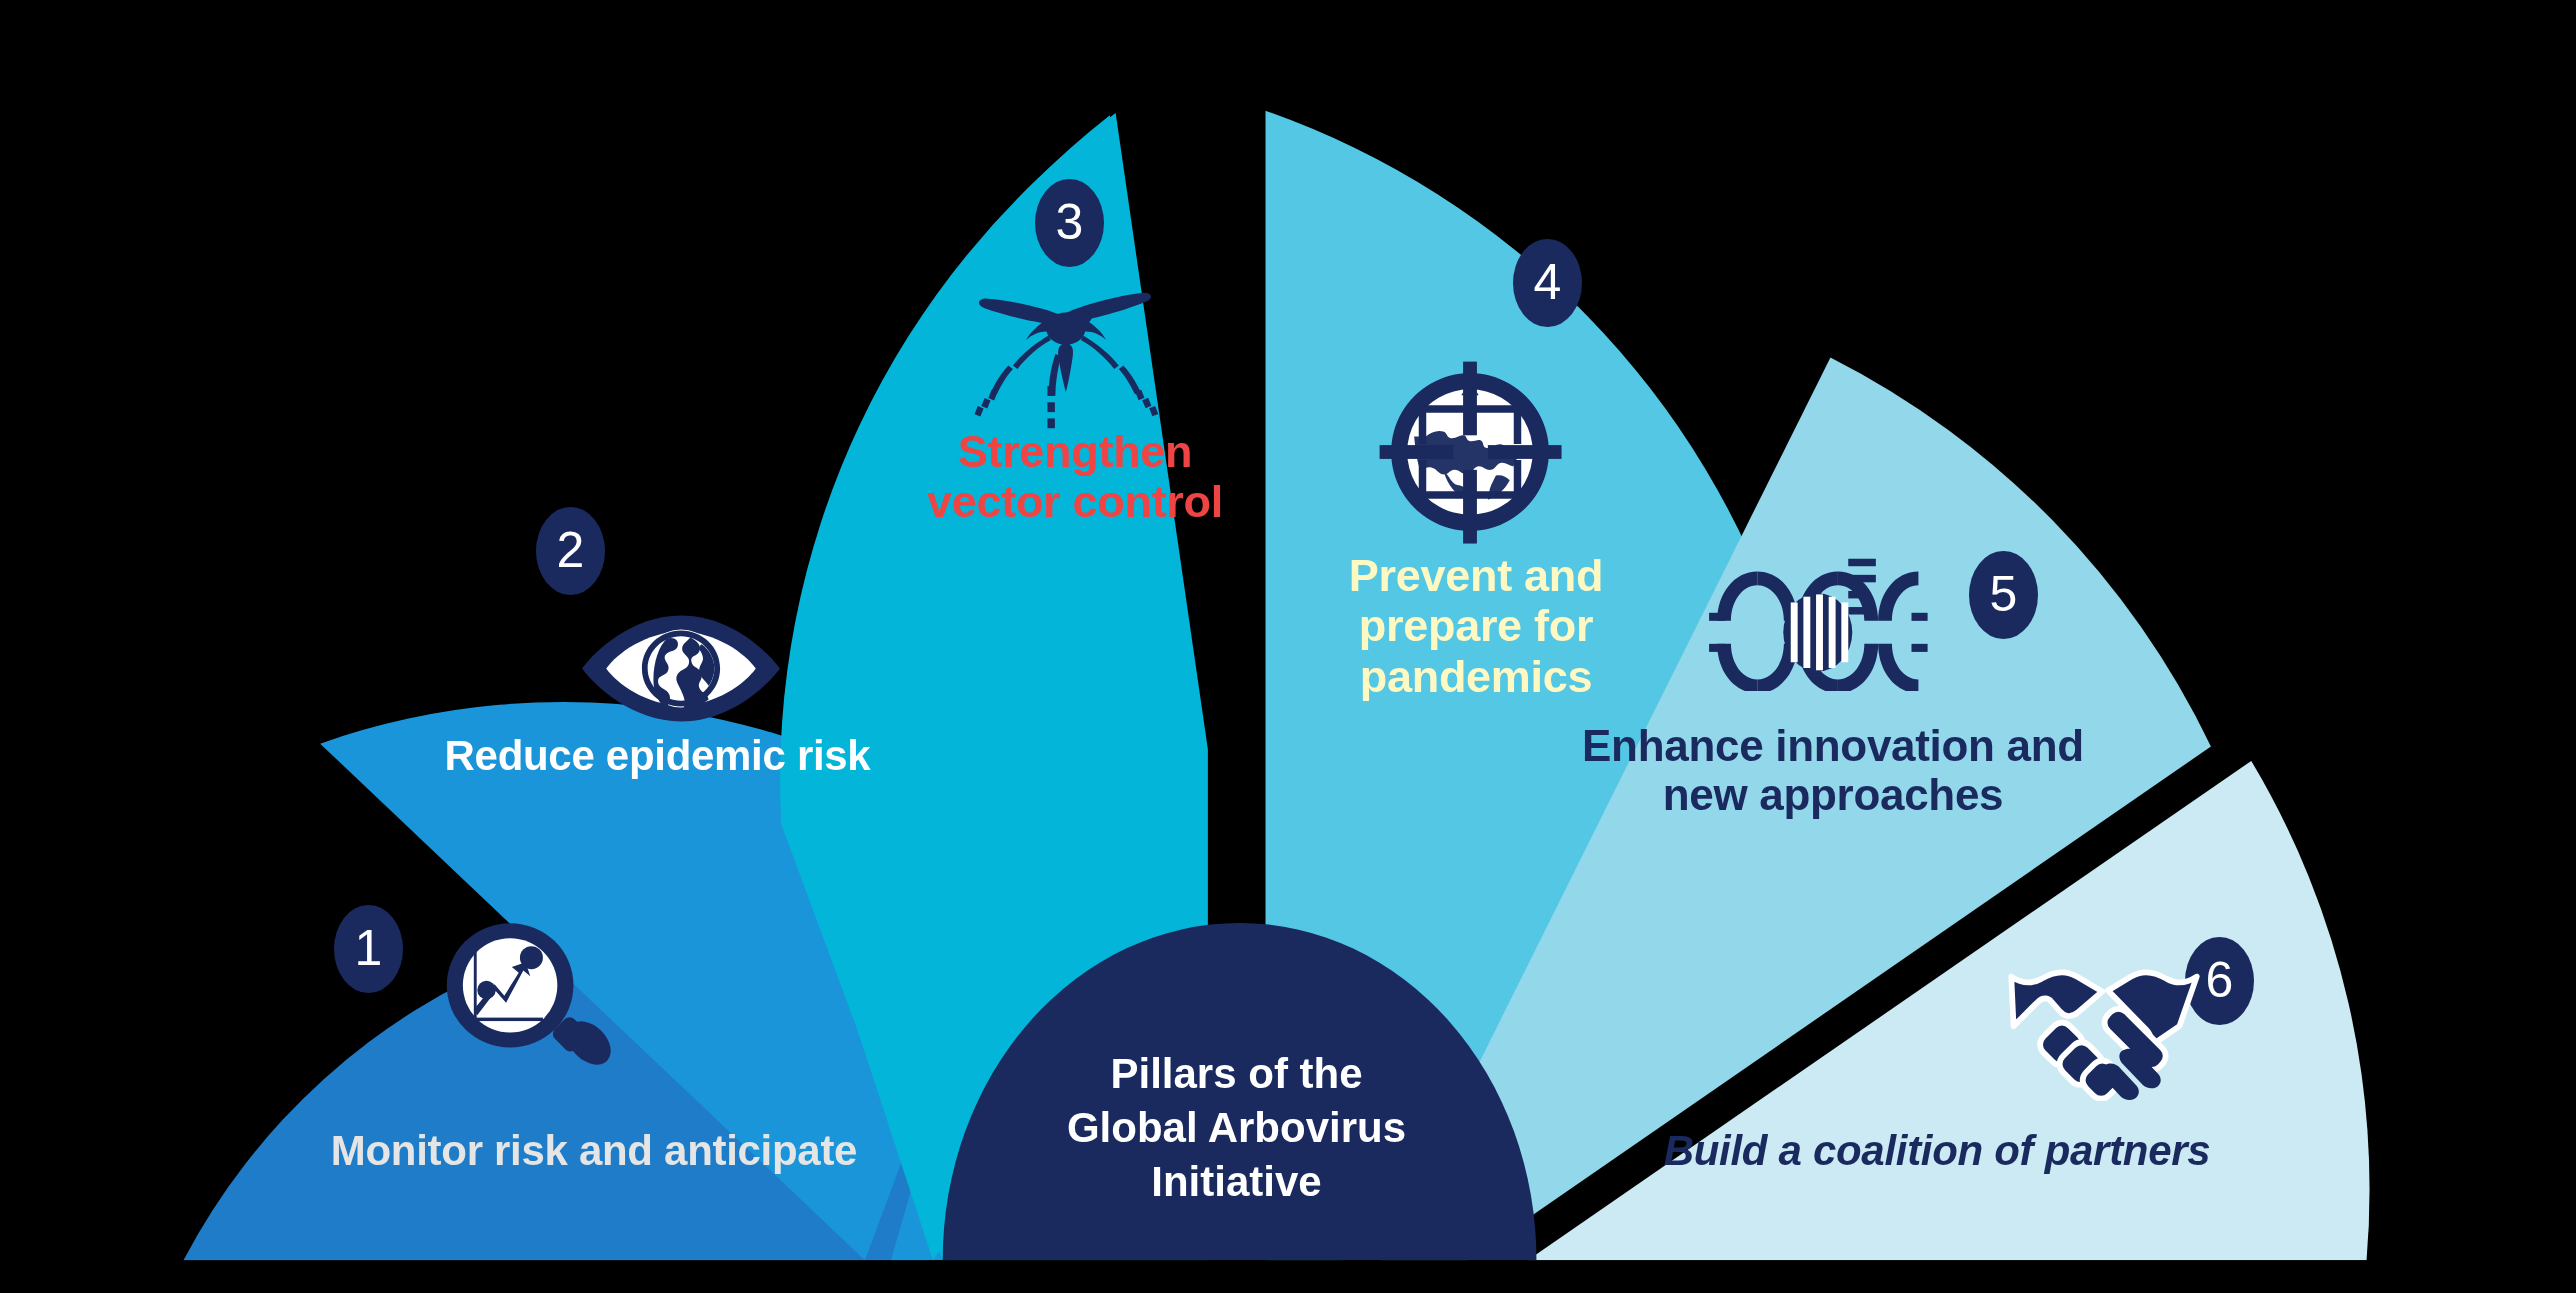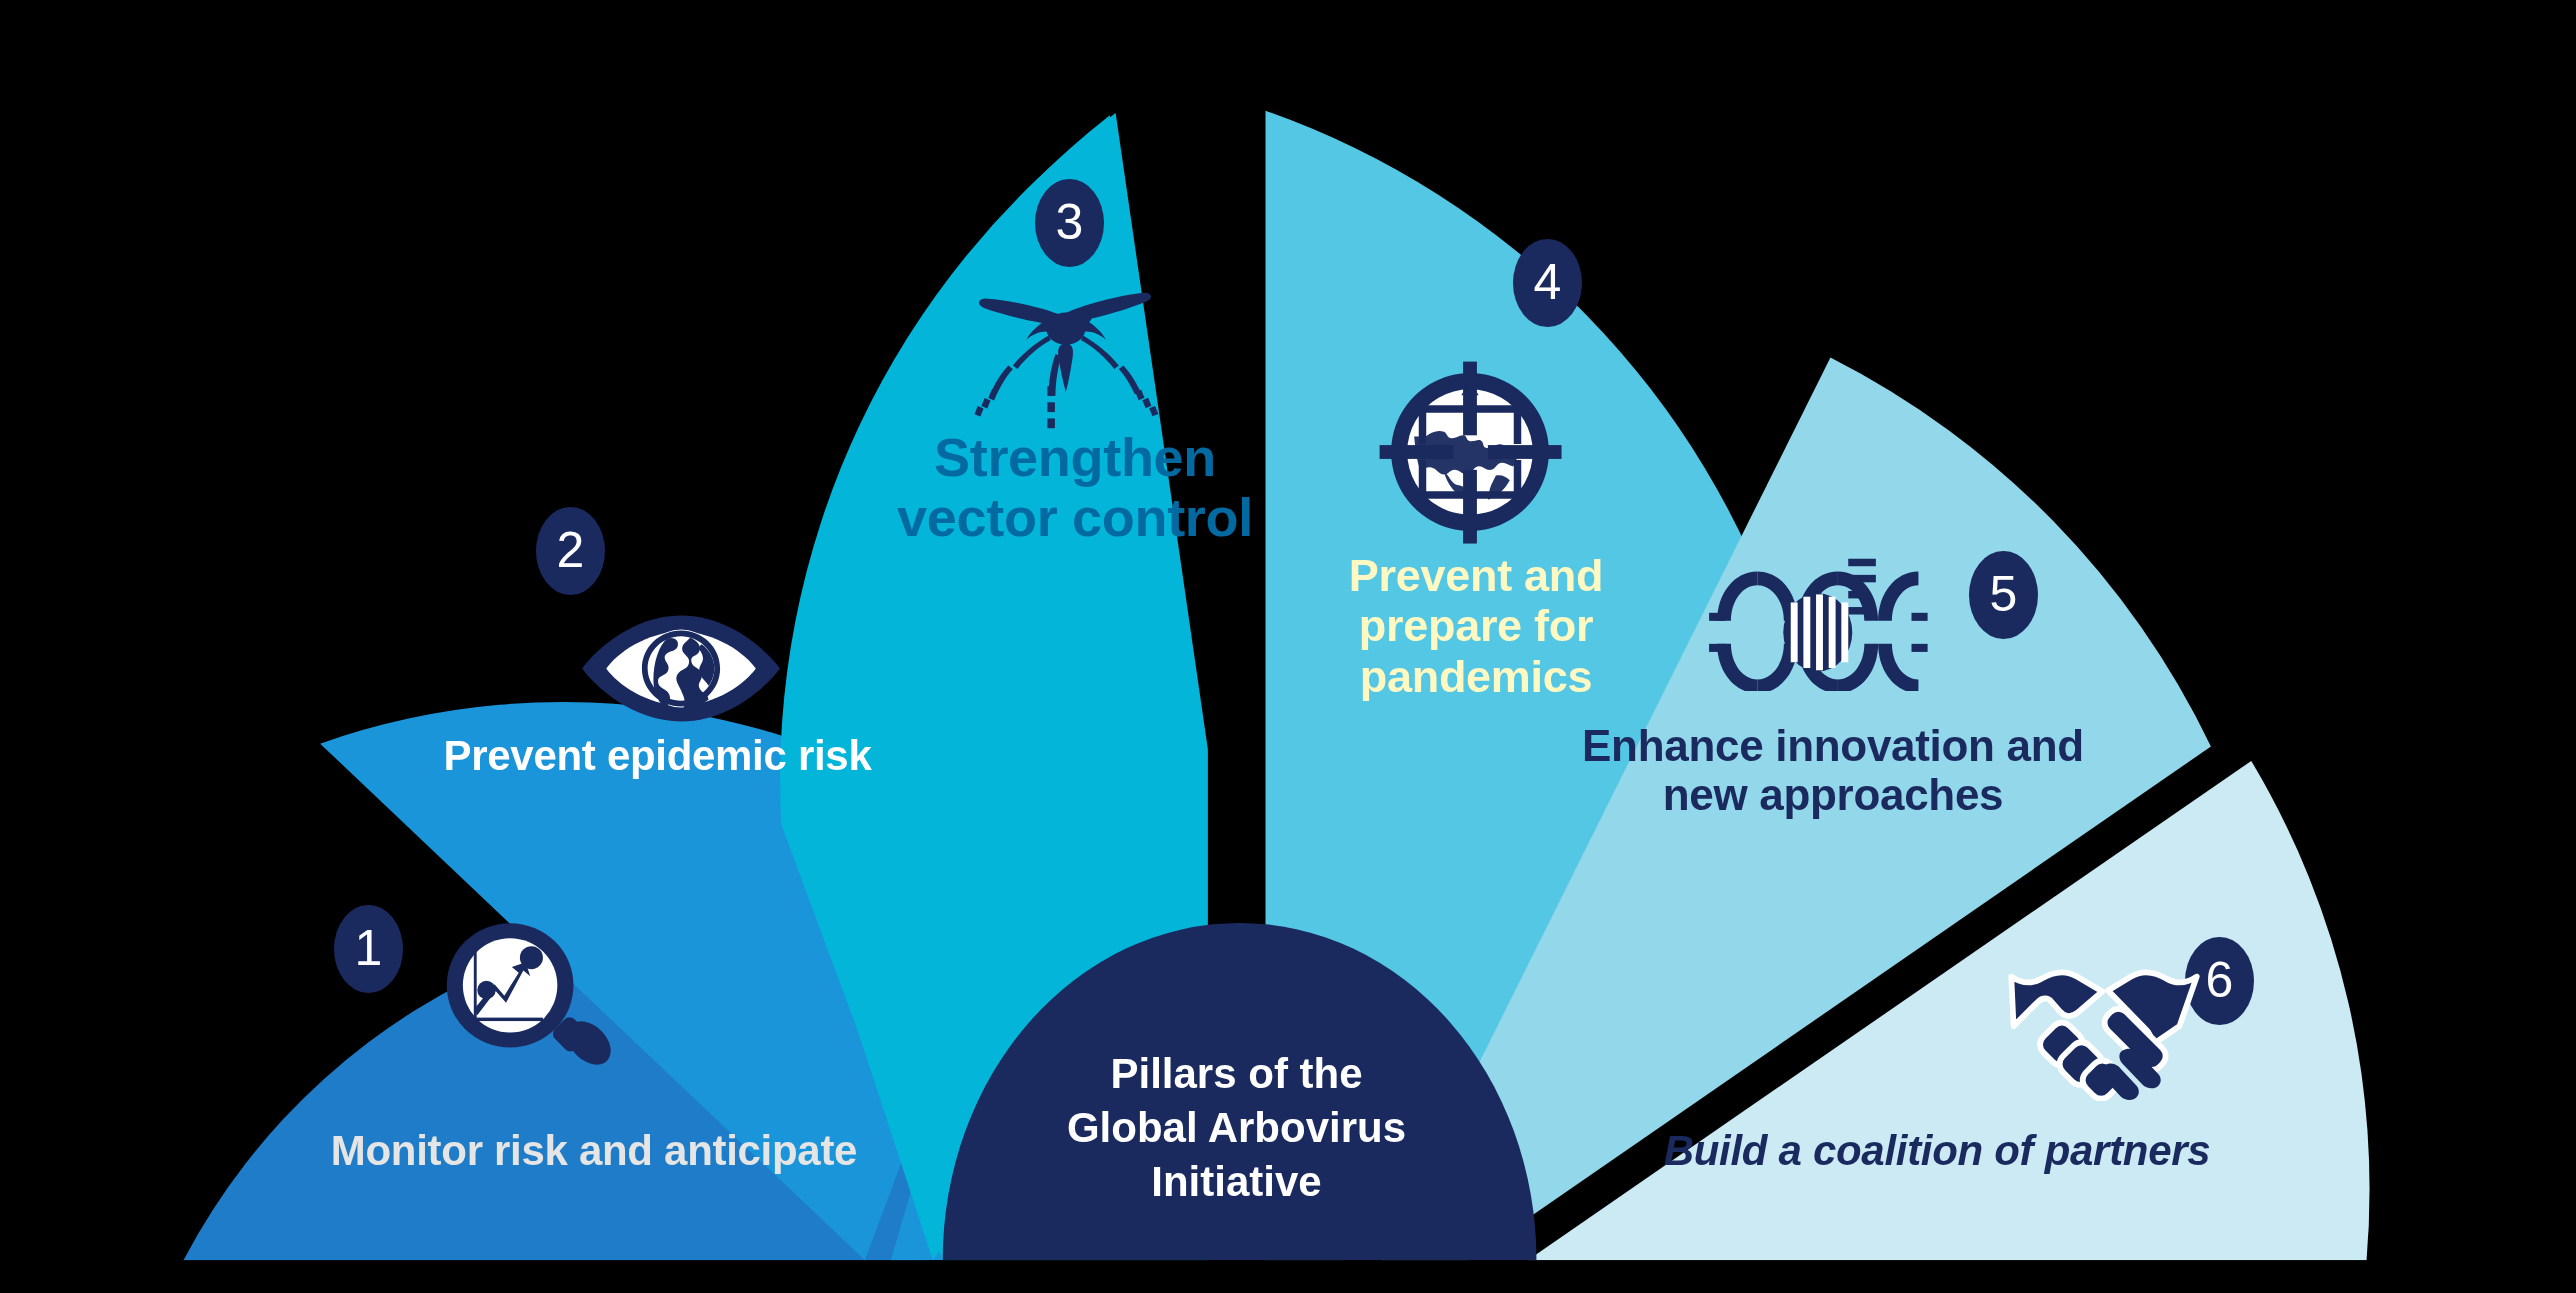--- a/index.html
+++ b/index.html
@@ -169,21 +169,21 @@
       <circle cx="180" cy="100" r="68" fill="#ffffff"></circle>
       <g fill="#1a2a5e">
         <path d="M 180 34 C 217 34 248 63 248 100 C 248 137 217 166 180 166 C 143 166 112 137 112 100 C 112 63 143 34 180 34 Z
                  M 180 44 C 149 44 122 69 122 100 C 122 131 149 156 180 156 C 211 156 238 131 238 100 C 238 69 211 44 180 44 Z"></path>
         <path d="M 156 48 c 10 -4 22 2 18 14 c -4 10 -18 6 -22 16 c -3 9 9 14 6 24 c -3 12 -18 8 -18 20 c 0 14 16 12 20 24 c 4 12 -6 18 -4 26 c -14 -10 -24 -30 -24 -52 c 0 -32 10 -60 24 -72 Z"></path>
         <path d="M 196 46 c 12 6 20 14 16 24 c -4 10 -16 6 -14 18 c 2 12 16 10 18 22 c 2 10 -8 14 -4 24 c 4 10 14 8 16 20 c -12 10 -28 16 -44 16 c 6 -12 0 -22 -4 -32 c -4 -10 -12 -18 -6 -28 c 6 -10 18 -8 20 -20 c 2 -12 -12 -14 -12 -24 c 0 -10 10 -14 14 -20 Z"></path>
         <path d="M 216 58 c 14 10 22 26 22 42 c 0 10 -4 22 -10 30 c -6 -10 -14 -14 -16 -24 c -2 -12 8 -16 6 -26 c -2 -12 -12 -14 -2 -22 Z"></path>
       </g>
     </svg>
   </div>
-  <div class="seg-label" style="left:369px; top:732px; width:577px; color:#ffffff; font-size:42px;">Prevent epidemic risk</div>
+  <div class="seg-label" style="left:369px; top:732px; width:577px; color:#ffffff; font-size:42px;">Reduce epidemic risk</div>
 
   <div class="num-badge" style="left:1035px; top:179px; width:69px; height:86px;">
     <span>3</span>
   </div>
   <div class="icon-box" style="left:946px; top:271px; width:242px; height:167px;">
     <svg viewBox="0 0 420 290" width="242" height="167">
       <g fill="#1a2a5e">
         <path d="M 206 74 C 232 60 300 42 340 38 c 18 -2 22 10 6 16 c -40 16 -110 36 -140 36 Z"></path>
         <path d="M 202 78 C 176 66 110 50 72 48 c -18 -1 -20 12 -4 17 c 40 14 108 30 136 28 Z"></path>
         <ellipse cx="208" cy="100" rx="34" ry="28"></ellipse>
@@ -202,21 +202,21 @@
         <rect x="355" y="236" width="11" height="15" transform="rotate(-22 360 243)"></rect>
         <path d="M 190 144 c -8 22 -12 50 -12 70 l 12 2 c 0 -22 4 -48 10 -68 Z"></path>
         <rect x="176" y="200" width="13" height="17"></rect>
         <rect x="176" y="228" width="13" height="17"></rect>
         <rect x="176" y="256" width="13" height="17"></rect>
         <path d="M 186 92 l -26 -26 c -4 -4 -8 -2 -6 3 l 20 30 Z"></path>
         <path d="M 230 92 l 26 -26 c 4 -4 8 -2 6 3 l -20 30 Z"></path>
       </g>
     </svg>
   </div>
-  <div class="seg-label" style="left:807px; top:427px; width:536px; color:#0369a1; font-size:54px;">Strengthen
+  <div class="seg-label" style="left:807px; top:427px; width:536px; color:#ef4444; font-size:45px;">Strengthen
 vector control</div>
 
   <div class="num-badge" style="left:1513px; top:239px; width:69px; height:86px;">
     <span>4</span>
   </div>
   <div class="icon-box" style="left:1375px; top:357px; width:190px; height:190px;">
     <svg viewBox="0 0 330 330" width="190" height="190">
       <circle cx="165" cy="165" r="122" fill="#ffffff"></circle>
       <g fill="#1a2a5e">
         <path d="M 165 28 a 137 137 0 1 0 0.1 0 Z M 165 56 a 109 109 0 1 1 -0.1 0 Z"></path>

